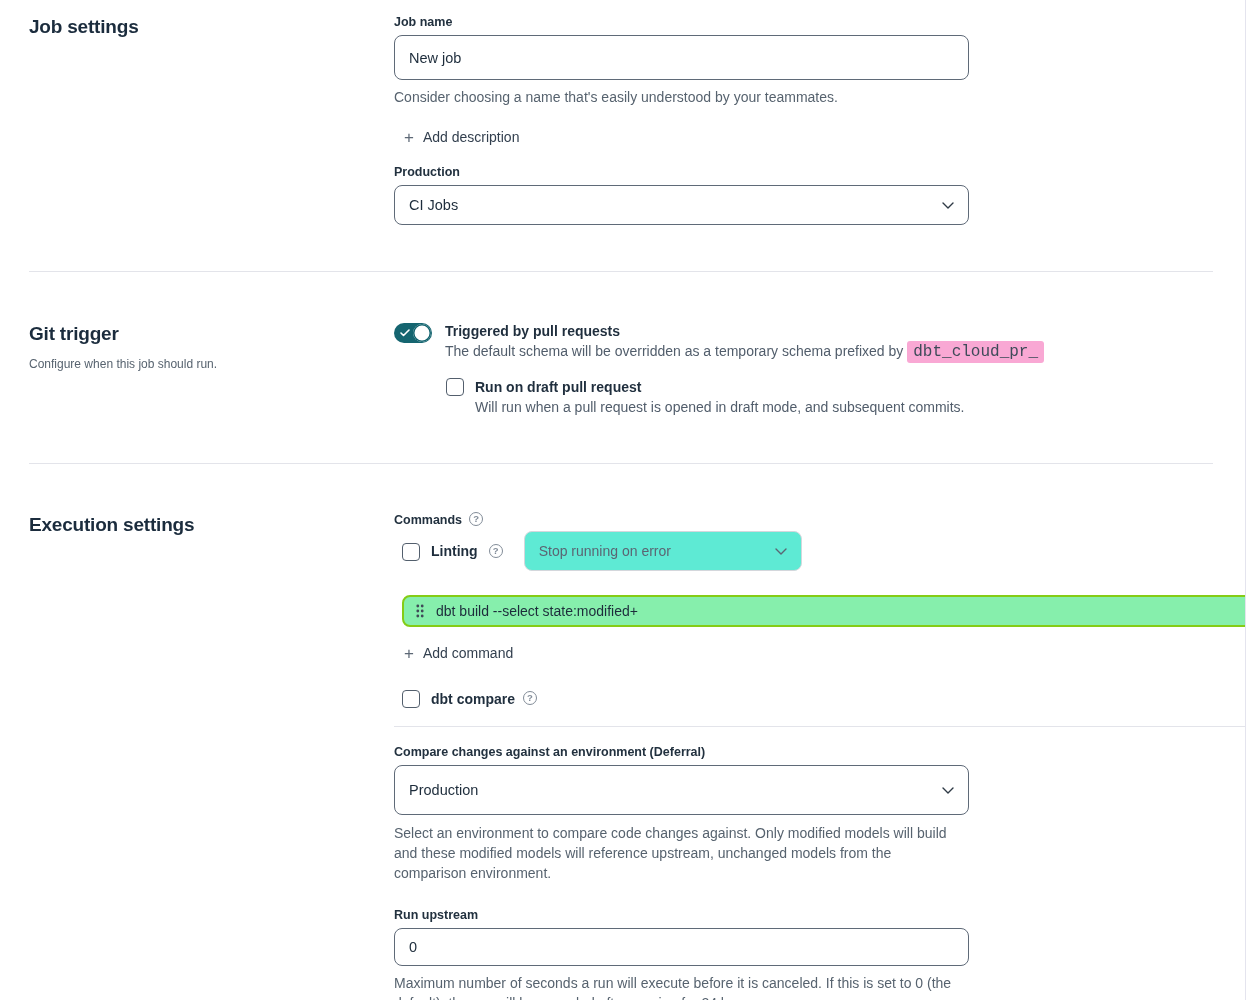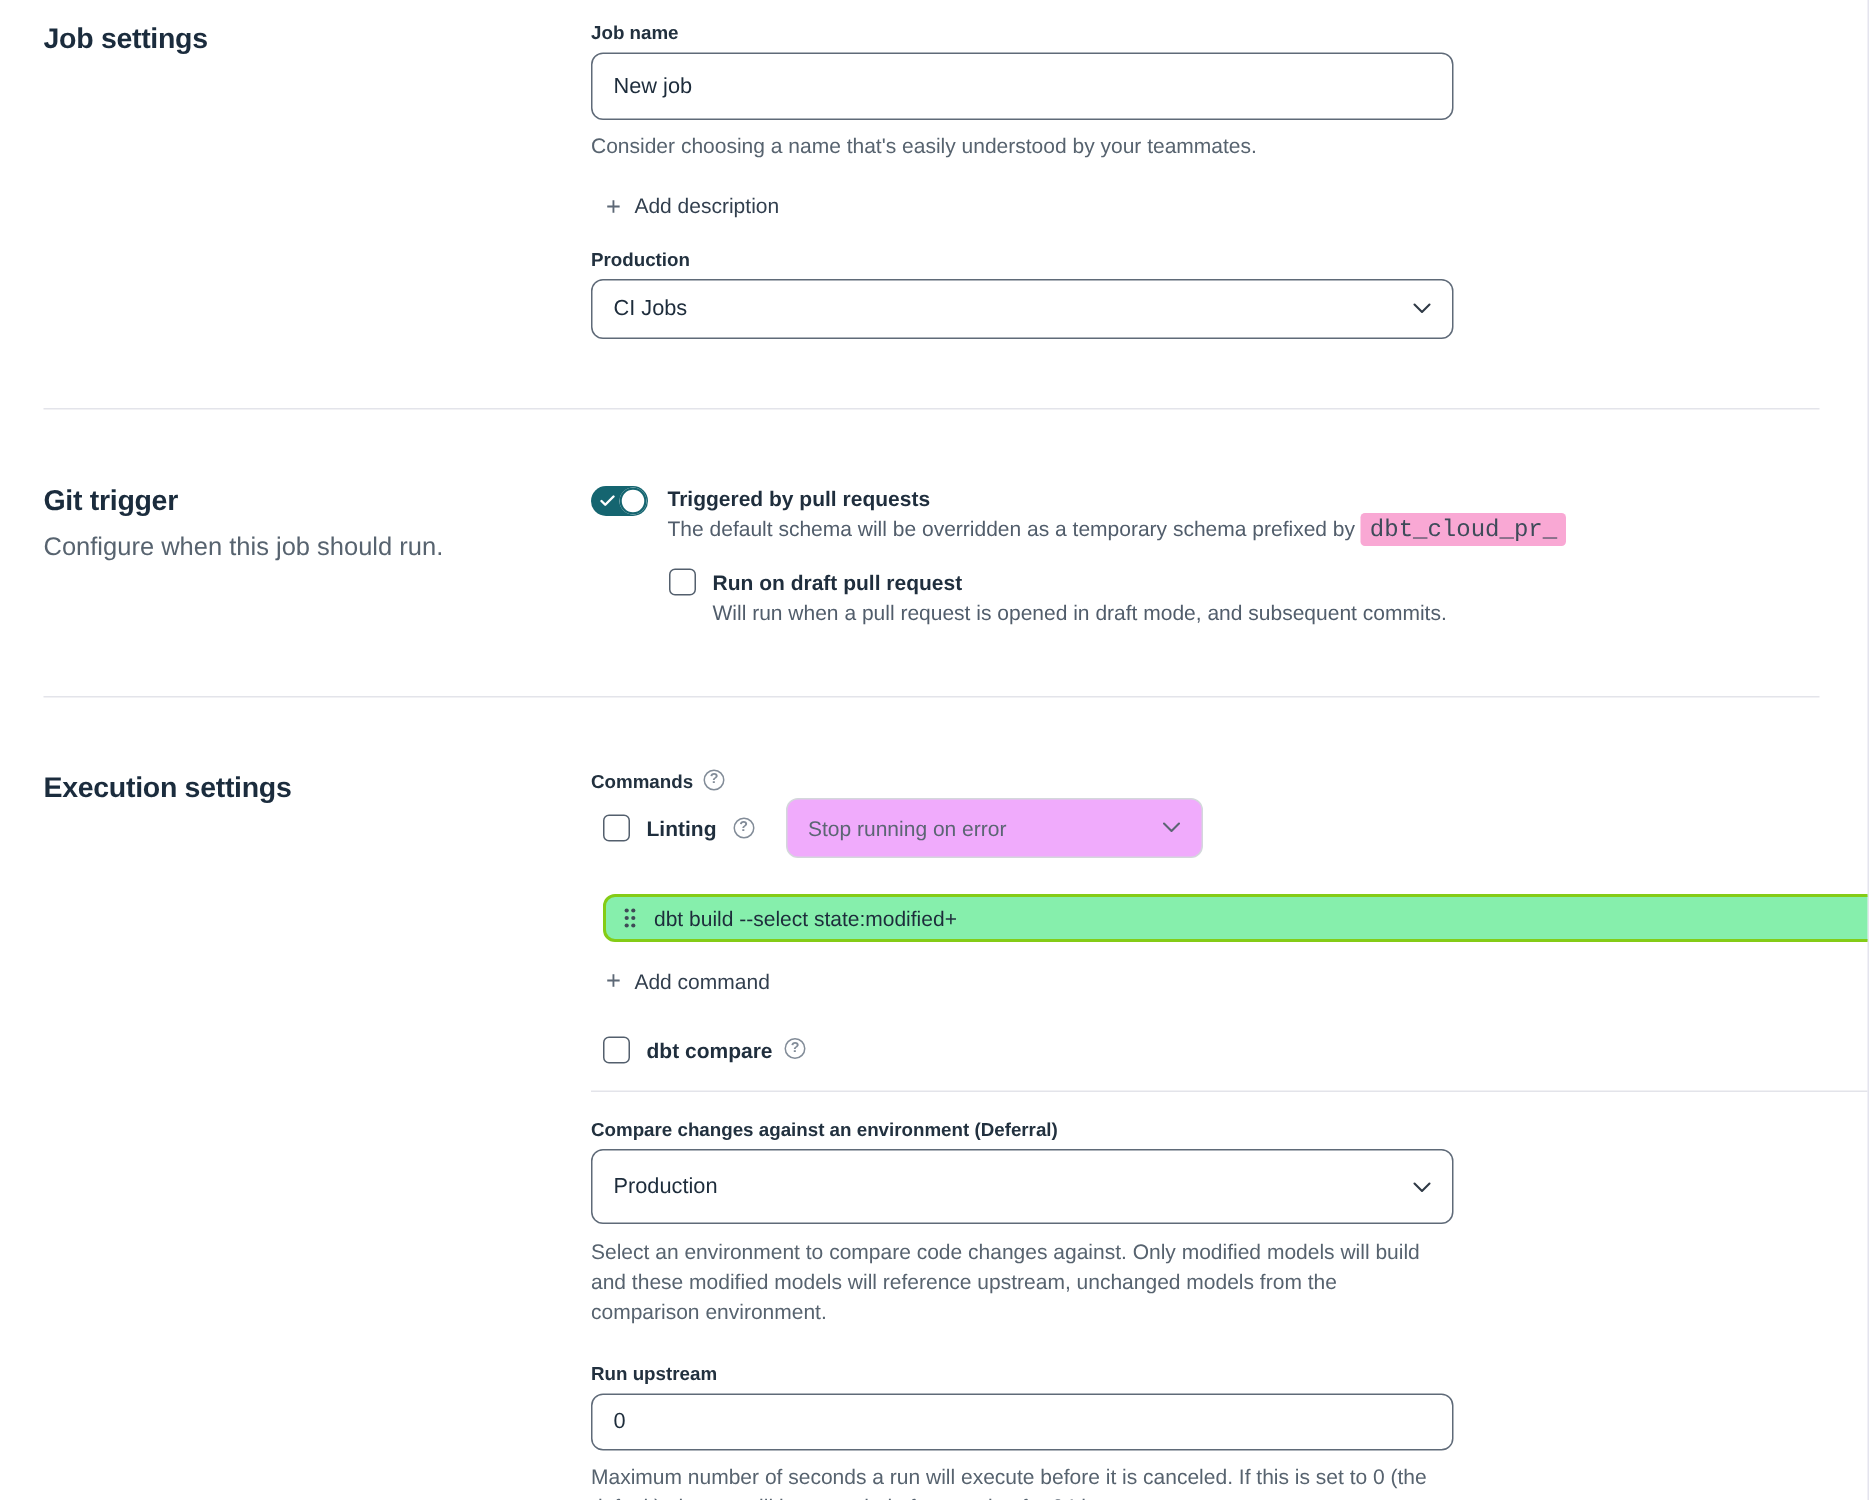--- a/index.html
+++ b/index.html
@@ -6,21 +6,21 @@
   html,body { background:#fff; }
   body { font-family:"Liberation Sans", sans-serif; color:#1d2c3b; }
   .page { width:1246px; height:1000px; background:#fff; border-right:1px solid #e4e4ee;
           padding:0 32px 0 29px; overflow:hidden; }
   .section { display:grid; grid-template-columns:344px 1fr;gap:21px; }
   .s1 { padding-top:14px; padding-bottom:46px; }
   .s2 { padding-top:49px; padding-bottom:46px; }
   .s3 { padding-top:48px; padding-bottom:4px; }
   .divider { border:none; border-top:1px solid #e3e4ea; height:0; }
   h2 { font-size:19px; font-weight:700; color:#1b2c3d; line-height:26px; letter-spacing:-0.2px; }
-  .section-sub { margin-top:7px; font-size:17px; color:#57636f; line-height:20px; }
+  .section-sub { margin-top:7px; font-size:12px; color:#57636f; line-height:20px; }
   .field-label { display:block; font-size:12.5px; font-weight:700; color:#22313f; line-height:16px; }
   .text-input { display:block; margin-top:5px; width:575px; height:45px; border:1px solid #5f6a78;
                 border-radius:8px; font-family:"Liberation Sans",sans-serif; font-size:14.5px;
                 padding:0 14px; color:#1d2c3b; background:#fff; outline:none; }
   .helper { font-size:14px; color:#57636f; line-height:20px; margin-top:7px; }
   .link-row { display:inline-flex; align-items:center; gap:9px; margin-left:10px; background:none;
               border:none; font-family:"Liberation Sans",sans-serif; font-size:14px; color:#323f4e;
               cursor:pointer; line-height:20px; }
   .plus-icon { font-size:17px; color:#5d6876; font-weight:400; line-height:17px; }
   .select { margin-top:5px; width:575px; height:40px; border:1px solid #5f6a78; border-radius:8px;
@@ -43,21 +43,21 @@
   .checkbox { width:18px; height:18px; border:1.5px solid #535f6d; border-radius:4px; background:#fff;
               flex-shrink:0; margin-top:1px; cursor:pointer; }
   .cb-desc { font-size:14px; color:#515d6b; line-height:20px; }
   .indent52 { margin-left:52px; margin-top:14px; }
   
   .commands-label-row { display:flex; align-items:flex-start; gap:7px; }
   .help-icon { width:14px; height:14px; border:1.2px solid #828c98; border-radius:50%; color:#828c98;
                font-size:9.5px; font-weight:700; display:inline-flex; align-items:center;
                justify-content:center; flex-shrink:0; line-height:1; }
   .linting-row { margin-top:3px; margin-left:8px; display:flex; align-items:center; gap:11px; }
-  .dropdown-muted { margin-left:10px; width:278px; height:40px; background:#f0abfc;
+  .dropdown-muted { margin-left:10px; width:278px; height:40px; background:#5eead4;
                     border:1px solid #d4d7dc; border-radius:8px; display:flex; align-items:center;
                     justify-content:space-between; padding:0 14px; font-size:14px; color:#5b6573;
                     cursor:pointer; }
   .command-row { margin-top:24px; margin-left:8px; width:865px; height:32px; border:2px solid #84cc16;
                  border-radius:8px; display:flex; align-items:center; gap:10px; padding:0 10px;
                  font-size:14px; color:#1d2c3b; background:#86efac; }
   .drag-handle { display:inline-flex; cursor:grab; padding:2px 2px; }
   .mt16 { margin-top:16px; }
   .mt26 { margin-top:26px; margin-left:8px; }
   .sub-divider { margin-top:17px; border:none; border-top:1px solid #e3e4ea; height:0; }

